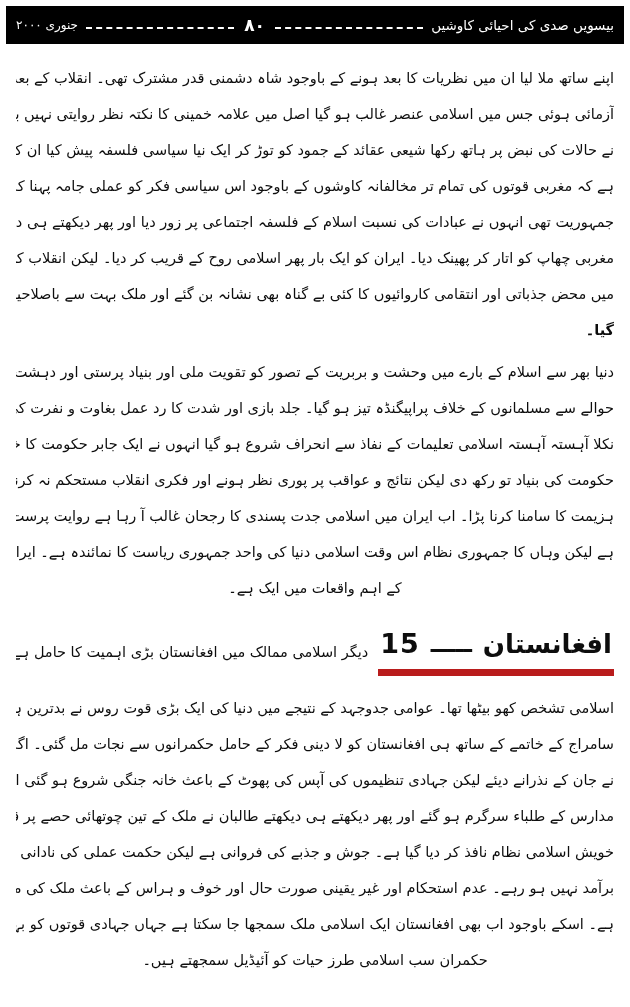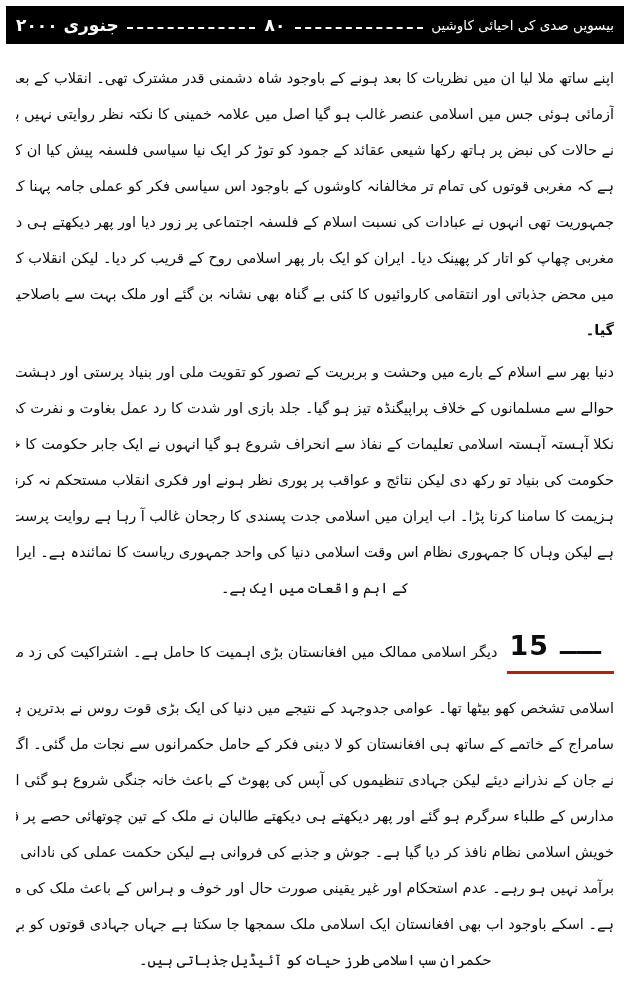--- a/index.html
+++ b/index.html
@@ -39,55 +39,55 @@
     height:0;
     margin-top:6px;
   }
   .header-page-number{
     font-size:17px;
     font-weight:bold;
     padding:0 2px;
     white-space:nowrap;
   }
   .header-date{
-    font-size:17px;
-    font-weight:bold;
+    font-size:12px;
+    font-weight:normal;
     white-space:nowrap;
   }
   
   .body-text{
     margin:16px 10px 0 10px;
     direction:rtl;
   }
   .para{margin:0;}
   .para + .para{margin-top:6px;}
   .line{
     height:36px;
     line-height:36px;
     font-size:14.5px;
     text-align:justify;
     text-align-last:justify;
     overflow:hidden;
     white-space:nowrap;
   }
   .line.last-right{text-align-last:right;font-weight:bold;}
-  .line.last-center{text-align:left;text-align-last:center;font-family:Liberation Serif, serif;}
+  .line.last-center{text-align:left;text-align-last:center;}
   
   .section-row{
     display:flex;
     direction:rtl;
     align-items:center;
     margin:12px 0 4px 0;
     min-height:68px;
   }
   .section-heading{
     direction:ltr;
     display:flex;
     align-items:center;
-    border-bottom:3px solid #b91c1c;
+    border-bottom:7px solid #b91c1c;
     padding:0 2px 10px 2px;
     margin-left:10px;
     white-space:nowrap;
   }
   .section-number{
     font-size:27px;
     font-weight:bold;
     letter-spacing:1px;
   }
   .section-dash{
@@ -143,30 +143,31 @@
         <div class="line">حکومت کی بنیاد تو رکھ دی لیکن نتائج و عواقب پر پوری نظر ہونے اور فکری انقلاب مستحکم نہ کرنے کے باعث کسی قدر</div>
         <div class="line">ہزیمت کا سامنا کرنا پڑا۔ اب ایران میں اسلامی جدت پسندی کا رجحان غالب آ رہا ہے روایت پرست طبقہ زیر عتاب</div>
         <div class="line">ہے لیکن وہاں کا جمہوری نظام اس وقت اسلامی دنیا کی واحد جمہوری ریاست کا نمائندہ ہے۔ ایرانی انقلاب اس صدی</div>
         <div class="line last-center">کے اہم واقعات میں ایک ہے۔</div>
       </div>
 
     <div class="section-row">
       <div class="section-heading">
         <span class="section-number">15</span>
         <span class="section-dash">ـــــ</span>
+        <span class="section-title">افغانستان</span>
       </div>
       <div class="section-lead">دیگر اسلامی ممالک میں افغانستان بڑی اہمیت کا حامل ہے۔ اشتراکیت کی زد میں آ کر</div>
     </div>
 
     <div class="para">
         <div class="line">اسلامی تشخص کھو بیٹھا تھا۔ عوامی جدوجہد کے نتیجے میں دنیا کی ایک بڑی قوت روس نے بدترین ہزیمت اٹھائی۔ سرخ</div>
         <div class="line">سامراج کے خاتمے کے ساتھ ہی افغانستان کو لا دینی فکر کے حامل حکمرانوں سے نجات مل گئی۔ اگرچہ لاکھوں لوگوں</div>
         <div class="line">نے جان کے نذرانے دیئے لیکن جہادی تنظیموں کی آپس کی پھوٹ کے باعث خانہ جنگی شروع ہو گئی اس دوران دینی</div>
         <div class="line">مدارس کے طلباء سرگرم ہو گئے اور پھر دیکھتے ہی دیکھتے طالبان نے ملک کے تین چوتھائی حصے پر قبضہ کر لیا بزعم</div>
         <div class="line">خویش اسلامی نظام نافذ کر دیا گیا ہے۔ جوش و جذبے کی فروانی ہے لیکن حکمت عملی کی نادانی کے باعث مطلوبہ نتائج</div>
         <div class="line">برآمد نہیں ہو رہے۔ عدم استحکام اور غیر یقینی صورت حال اور خوف و ہراس کے باعث ملک کی معاشی حالت نا گفتہ بہ</div>
         <div class="line">ہے۔ اسکے باوجود اب بھی افغانستان ایک اسلامی ملک سمجھا جا سکتا ہے جہاں جہادی قوتوں کو بہت فروغ ملا اور عوام</div>
-        <div class="line last-center">حکمران سب اسلامی طرز حیات کو آئیڈیل جذباتی ہیں۔</div>
+        <div class="line last-center">حکمران سب اسلامی طرز حیات کو آئیڈیل سمجھتے ہیں۔</div>
       </div>
 
   </div>
 
 </div>
 
 </body></html>

